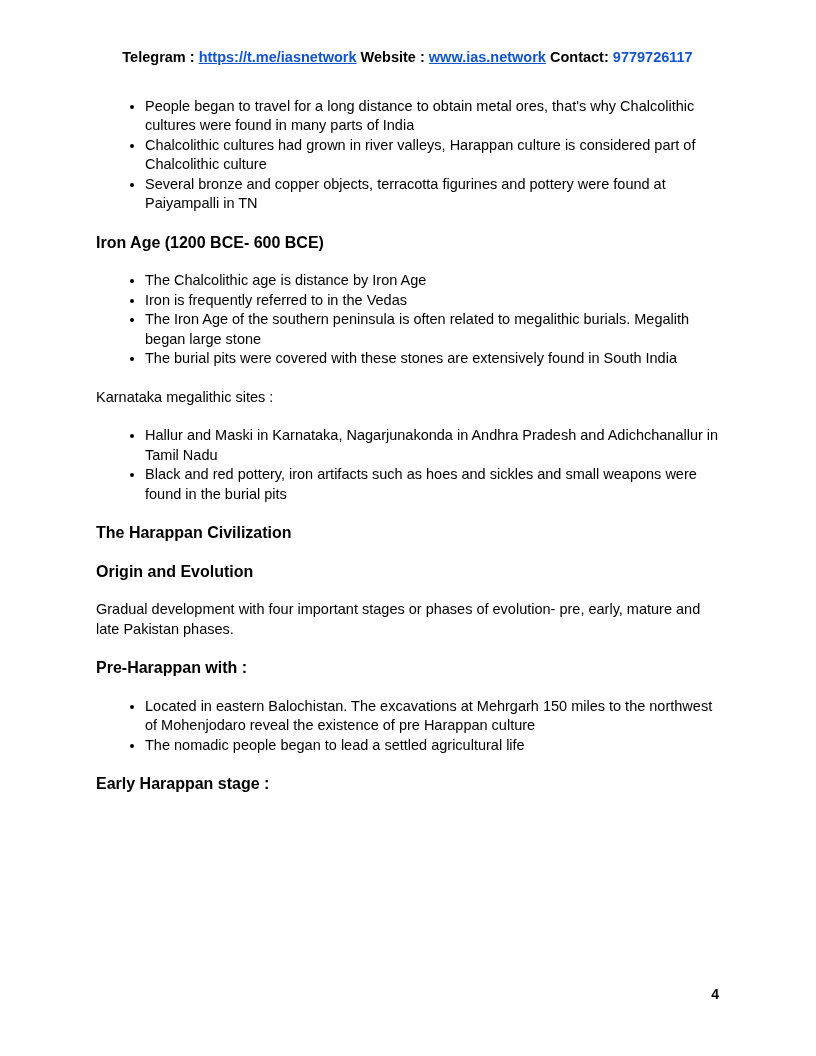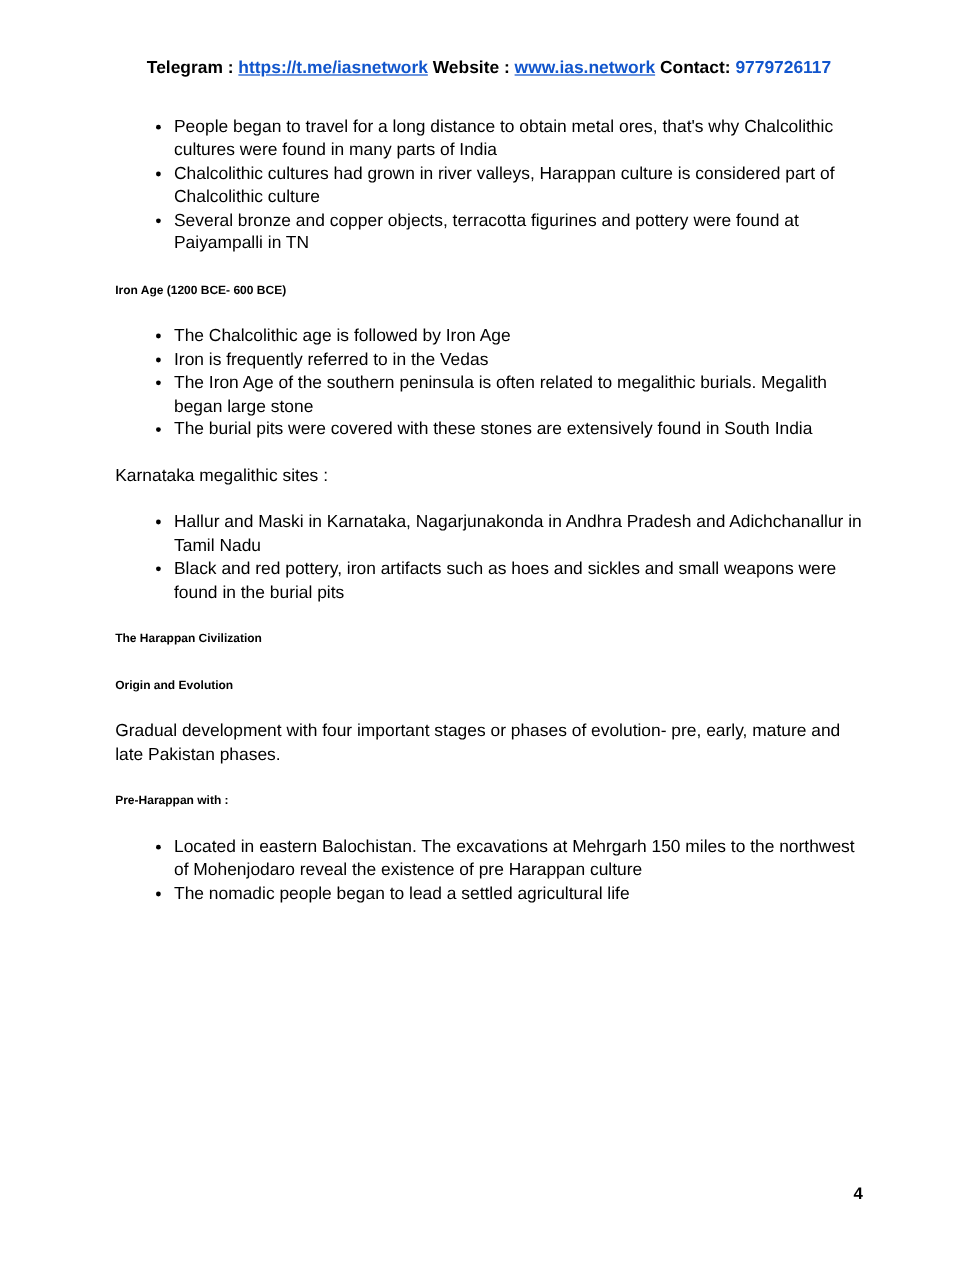--- a/index.html
+++ b/index.html
@@ -25,21 +25,21 @@
   .doc-header a.link {
     color: var(--link-color, #1155cc);
     text-decoration: underline;
     font-weight: 700;
   }
   .phone {
     color: var(--link-color, #1155cc);
     font-weight: 700;
   }
   h2.section-heading {
-    font-size: 10px;
+    font-size: 16px;
     line-height: 19.5px;
     font-weight: 700;
     margin: 0 0 19px 0;
   }
   p.body-paragraph {
     margin: 0 0 19px 0;
   }
   ul.bullet-list {
     margin: 0 0 19px 0;
     padding-left: 49px;
@@ -72,21 +72,21 @@
 
   <ul class="bullet-list">
     <li>People began to travel for a long distance to obtain metal ores, that's why Chalcolithic cultures were found in many parts of India</li>
     <li>Chalcolithic cultures had grown in river valleys, Harappan culture is considered part of Chalcolithic culture</li>
     <li>Several bronze and copper objects, terracotta figurines and pottery were found at Paiyampalli in TN</li>
   </ul>
 
   <h2 class="section-heading">Iron Age (1200 BCE- 600 BCE)</h2>
 
   <ul class="bullet-list">
-    <li>The Chalcolithic age is followed by Iron Age</li>
+    <li>The Chalcolithic age is distance by Iron Age</li>
     <li>Iron is frequently referred to in the Vedas</li>
     <li>The Iron Age of the southern peninsula is often related to megalithic burials. Megalith began large stone</li>
     <li>The burial pits were covered with these stones are extensively found in South India</li>
   </ul>
 
   <p class="body-paragraph">Karnataka megalithic sites :</p>
 
   <ul class="bullet-list">
     <li>Hallur and Maski in Karnataka, Nagarjunakonda in Andhra Pradesh and Adichchanallur in Tamil Nadu</li>
     <li>Black and red pottery, iron artifacts such as hoes and sickles and small weapons were found in the burial pits</li>
@@ -99,17 +99,18 @@
 
   <p class="body-paragraph">Gradual development with four important stages or phases of evolution- pre, early, mature and late Pakistan phases.</p>
 
   <h2 class="section-heading">Pre-Harappan with :</h2>
 
   <ul class="bullet-list">
     <li>Located in eastern Balochistan. The excavations at Mehrgarh 150 miles to the northwest of Mohenjodaro reveal the existence of pre Harappan culture</li>
     <li>The nomadic people began to lead a settled agricultural life</li>
   </ul>
 
+  <h2 class="section-heading">Early Harappan stage :</h2>
 
 
   <div class="page-number">4</div>
 
 </div>
 
 </body></html>

